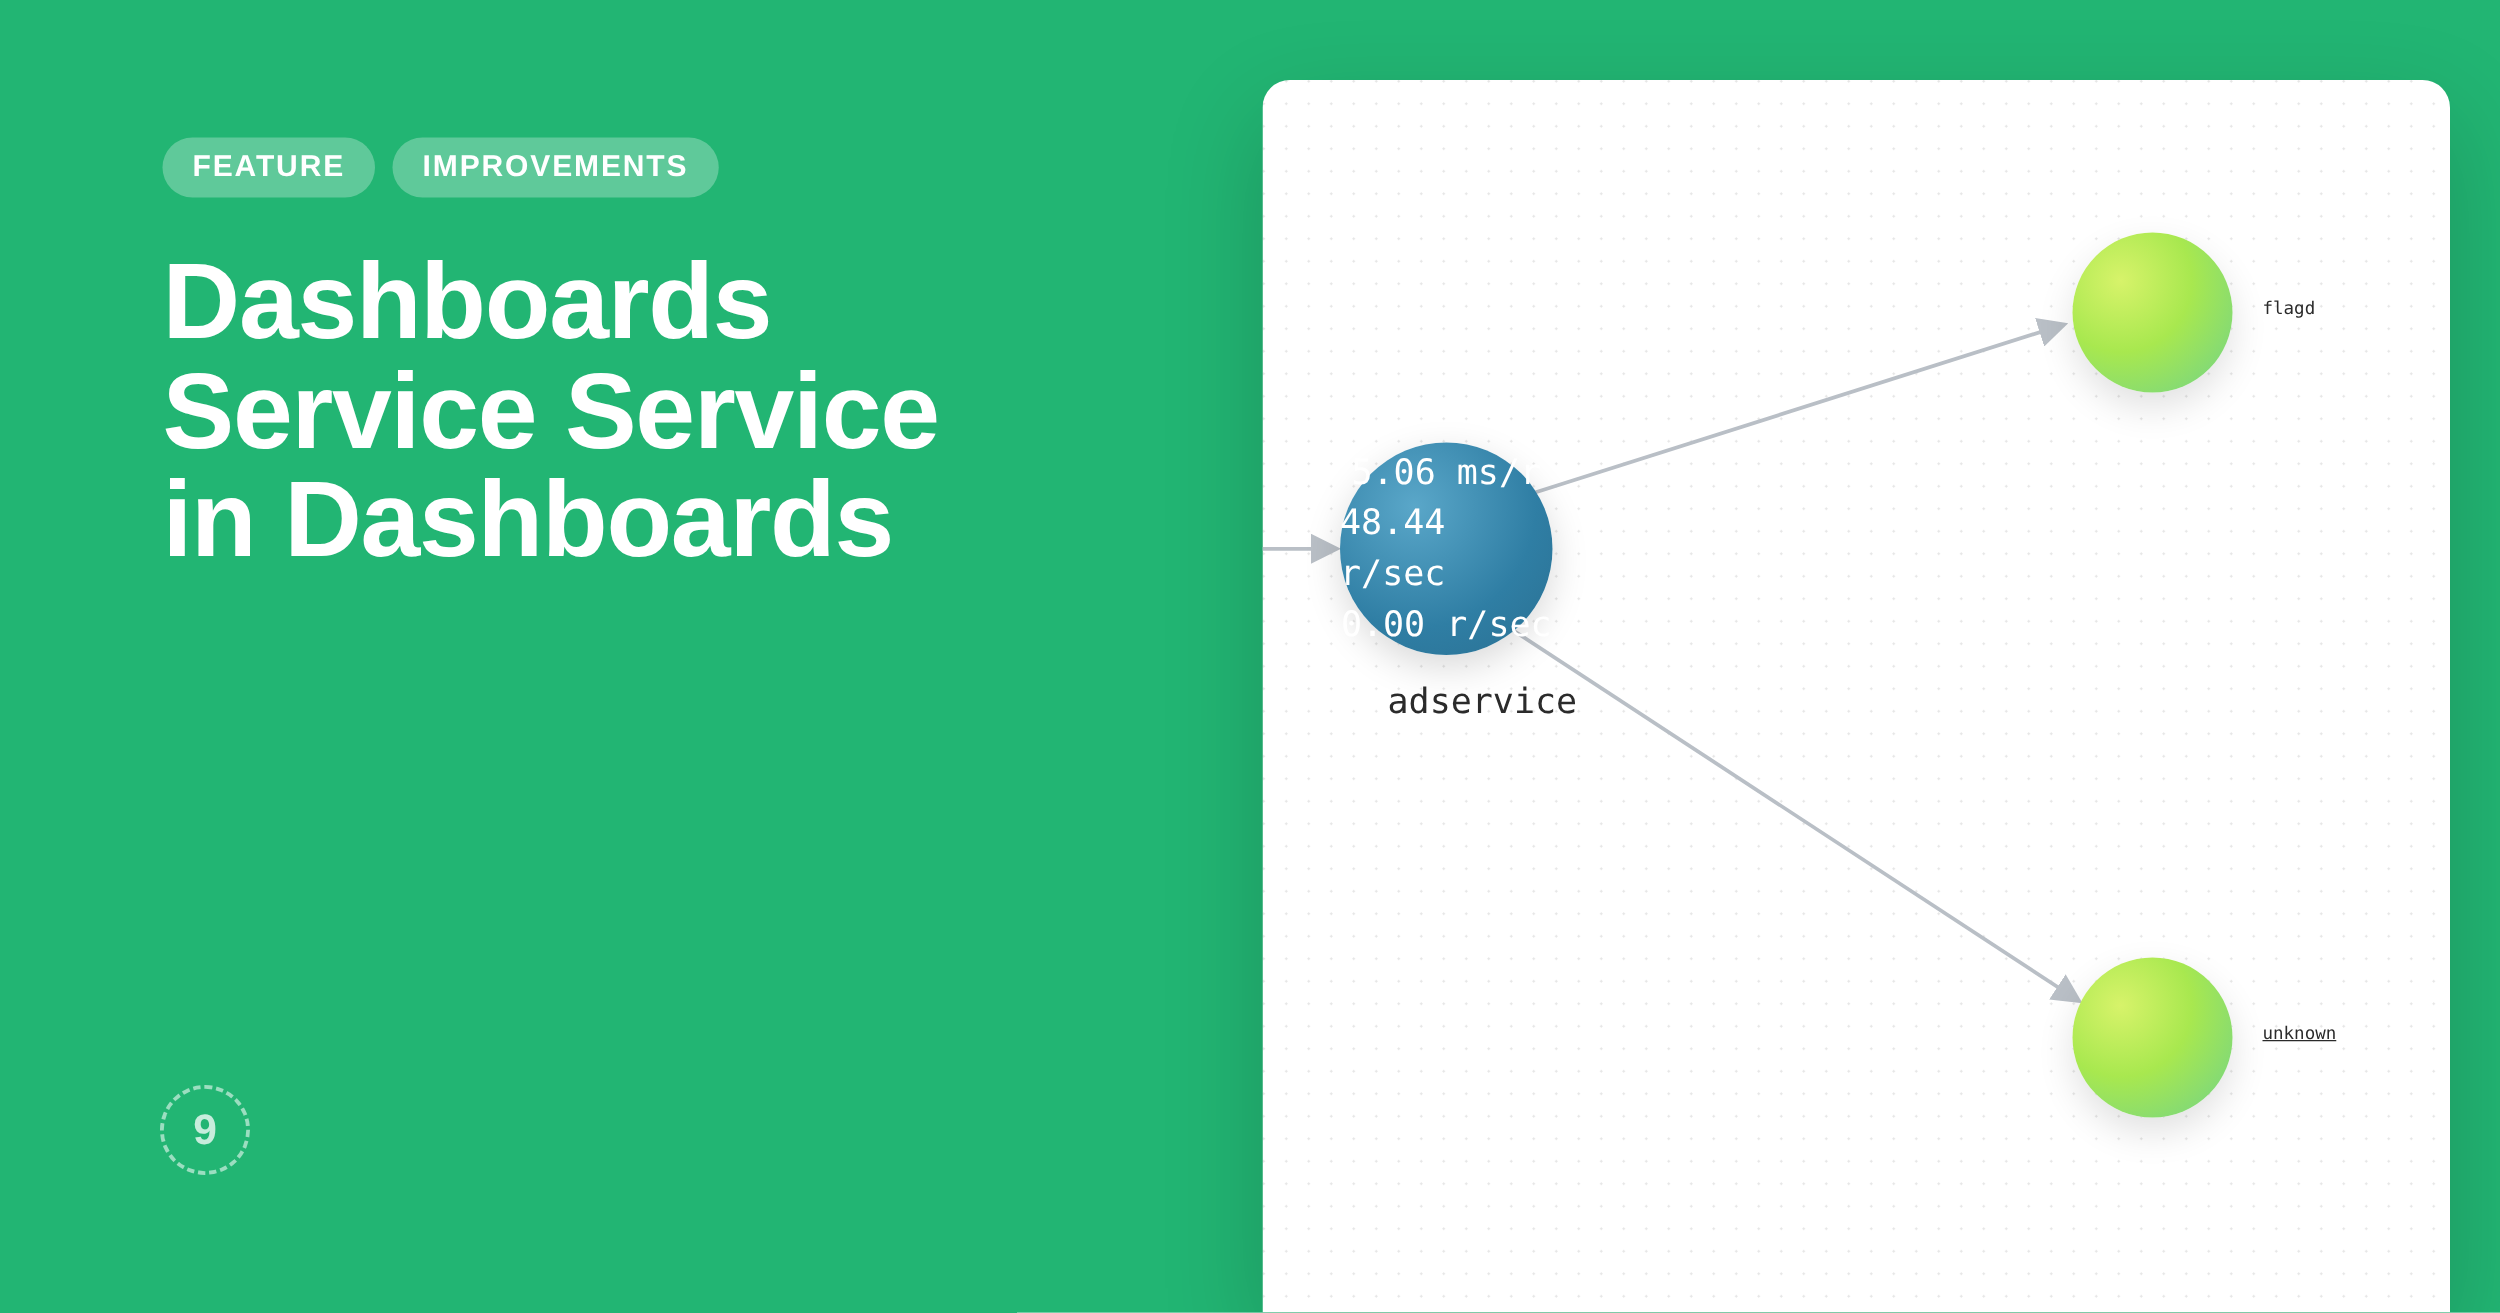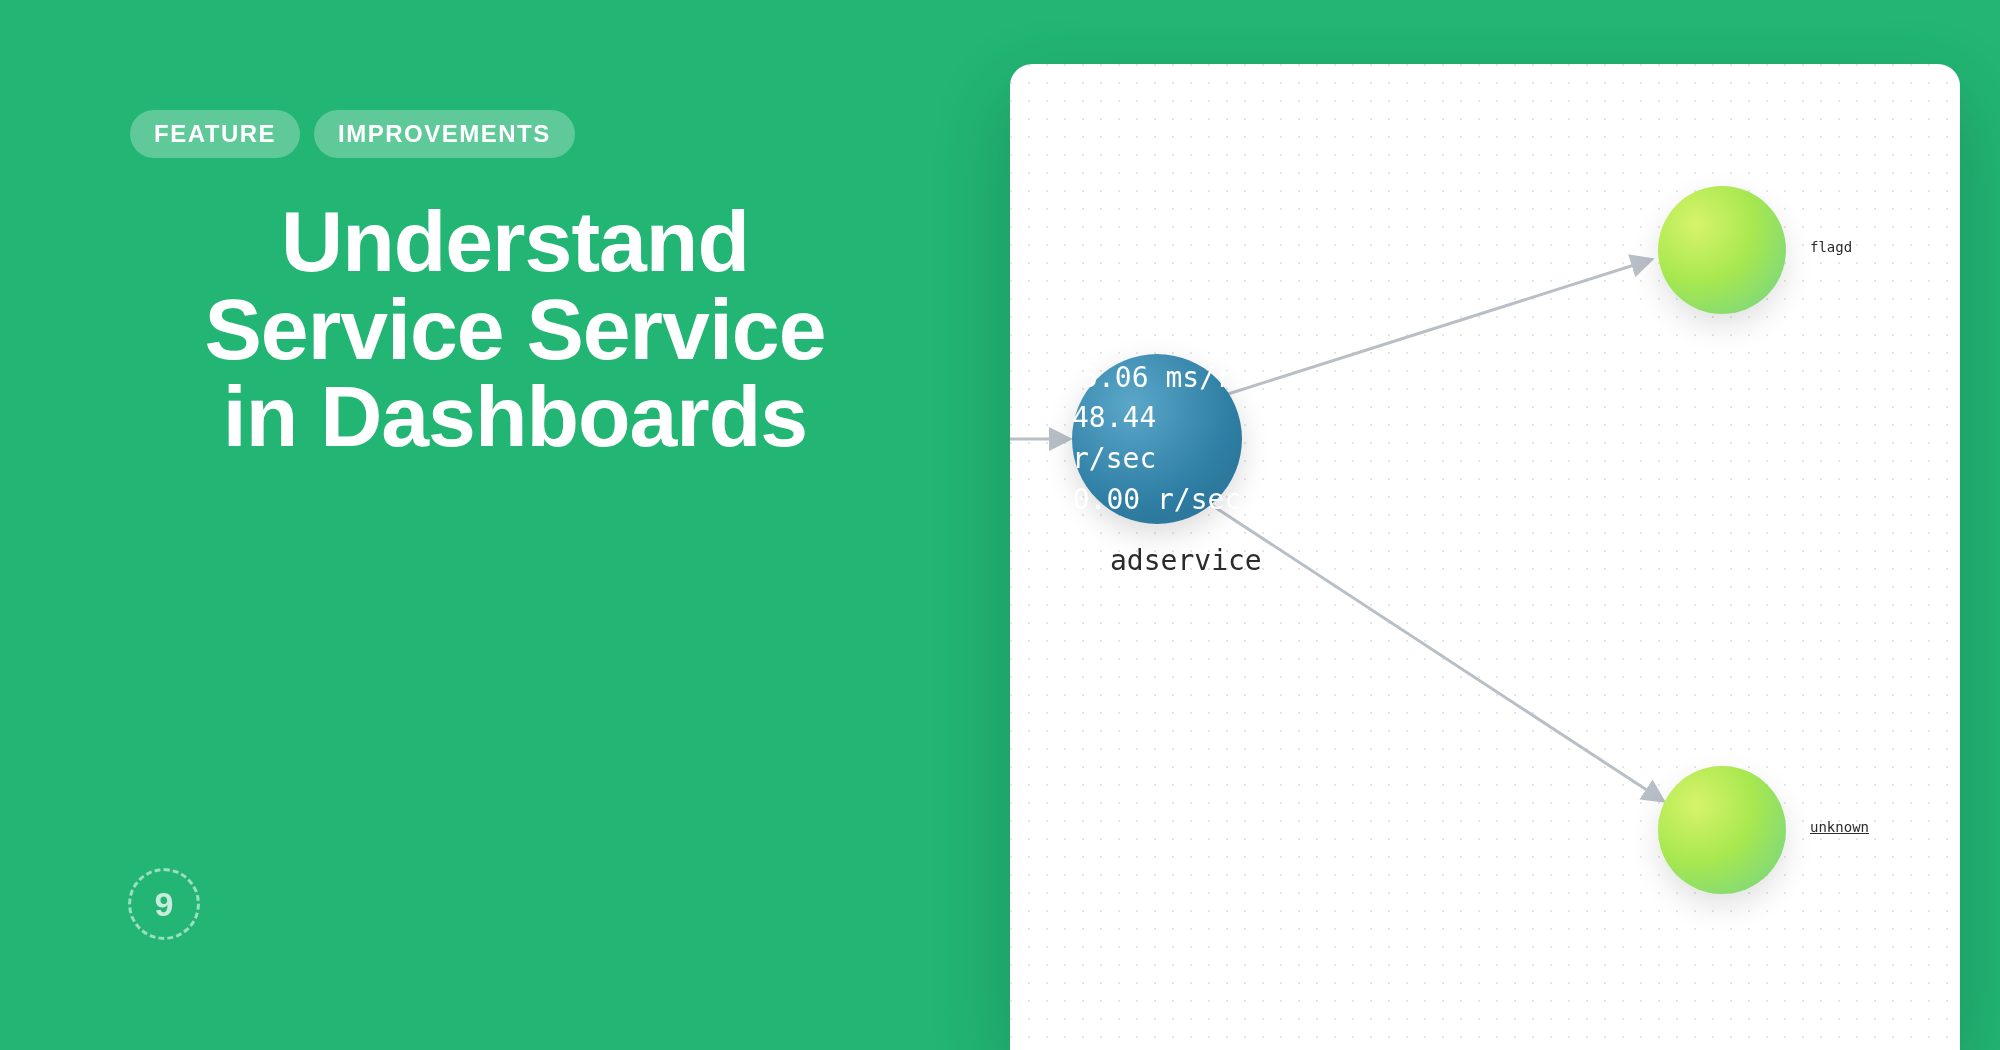--- a/index.html
+++ b/index.html
@@ -1,18 +1,18 @@
 <!DOCTYPE html>
 <html><head>
 <meta charset="utf-8">
 <style>
   * { margin: 0; padding: 0; box-sizing: border-box; }
   html, body { width: 2000px; height: 1050px; overflow: hidden; font-family: -apple-system, BlinkMacSystemFont, "Segoe UI", Helvetica, Arial, sans-serif; }
   .stage { width: 2000px; height: 1050px; background: #22b573; position: relative; }
-  .left { position: absolute; left: 130px; top: 110px; width: 770px; text-align: center; }
+  .left { position: absolute; left: 130px; top: 110px; width: 770px; }
   .badges { display: flex; gap: 14px; margin-bottom: 40px; }
   .badge {
     background: rgba(255,255,255,0.28);
     color: #ffffff;
     font-weight: 700;
     font-size: 24px;
     letter-spacing: 1.5px;
     padding: 10px 24px;
     border-radius: 999px;
     text-transform: uppercase;
@@ -96,21 +96,21 @@
 <body>
 
 <div class="stage">
 
   <div class="left">
     <div class="badges">
       <span class="badge">FEATURE</span>
       <span class="badge">IMPROVEMENTS</span>
     </div>
     <h1 class="headline">
-      <span>Understand</span><br>
+      <span>Dashboards</span><br>
       <span>Service Service</span><br>
       <span>in Dashboards</span>
     </h1>
   </div>
 
   <div class="logo">
     <span>9</span>
   </div>
 
   <div class="panel">

